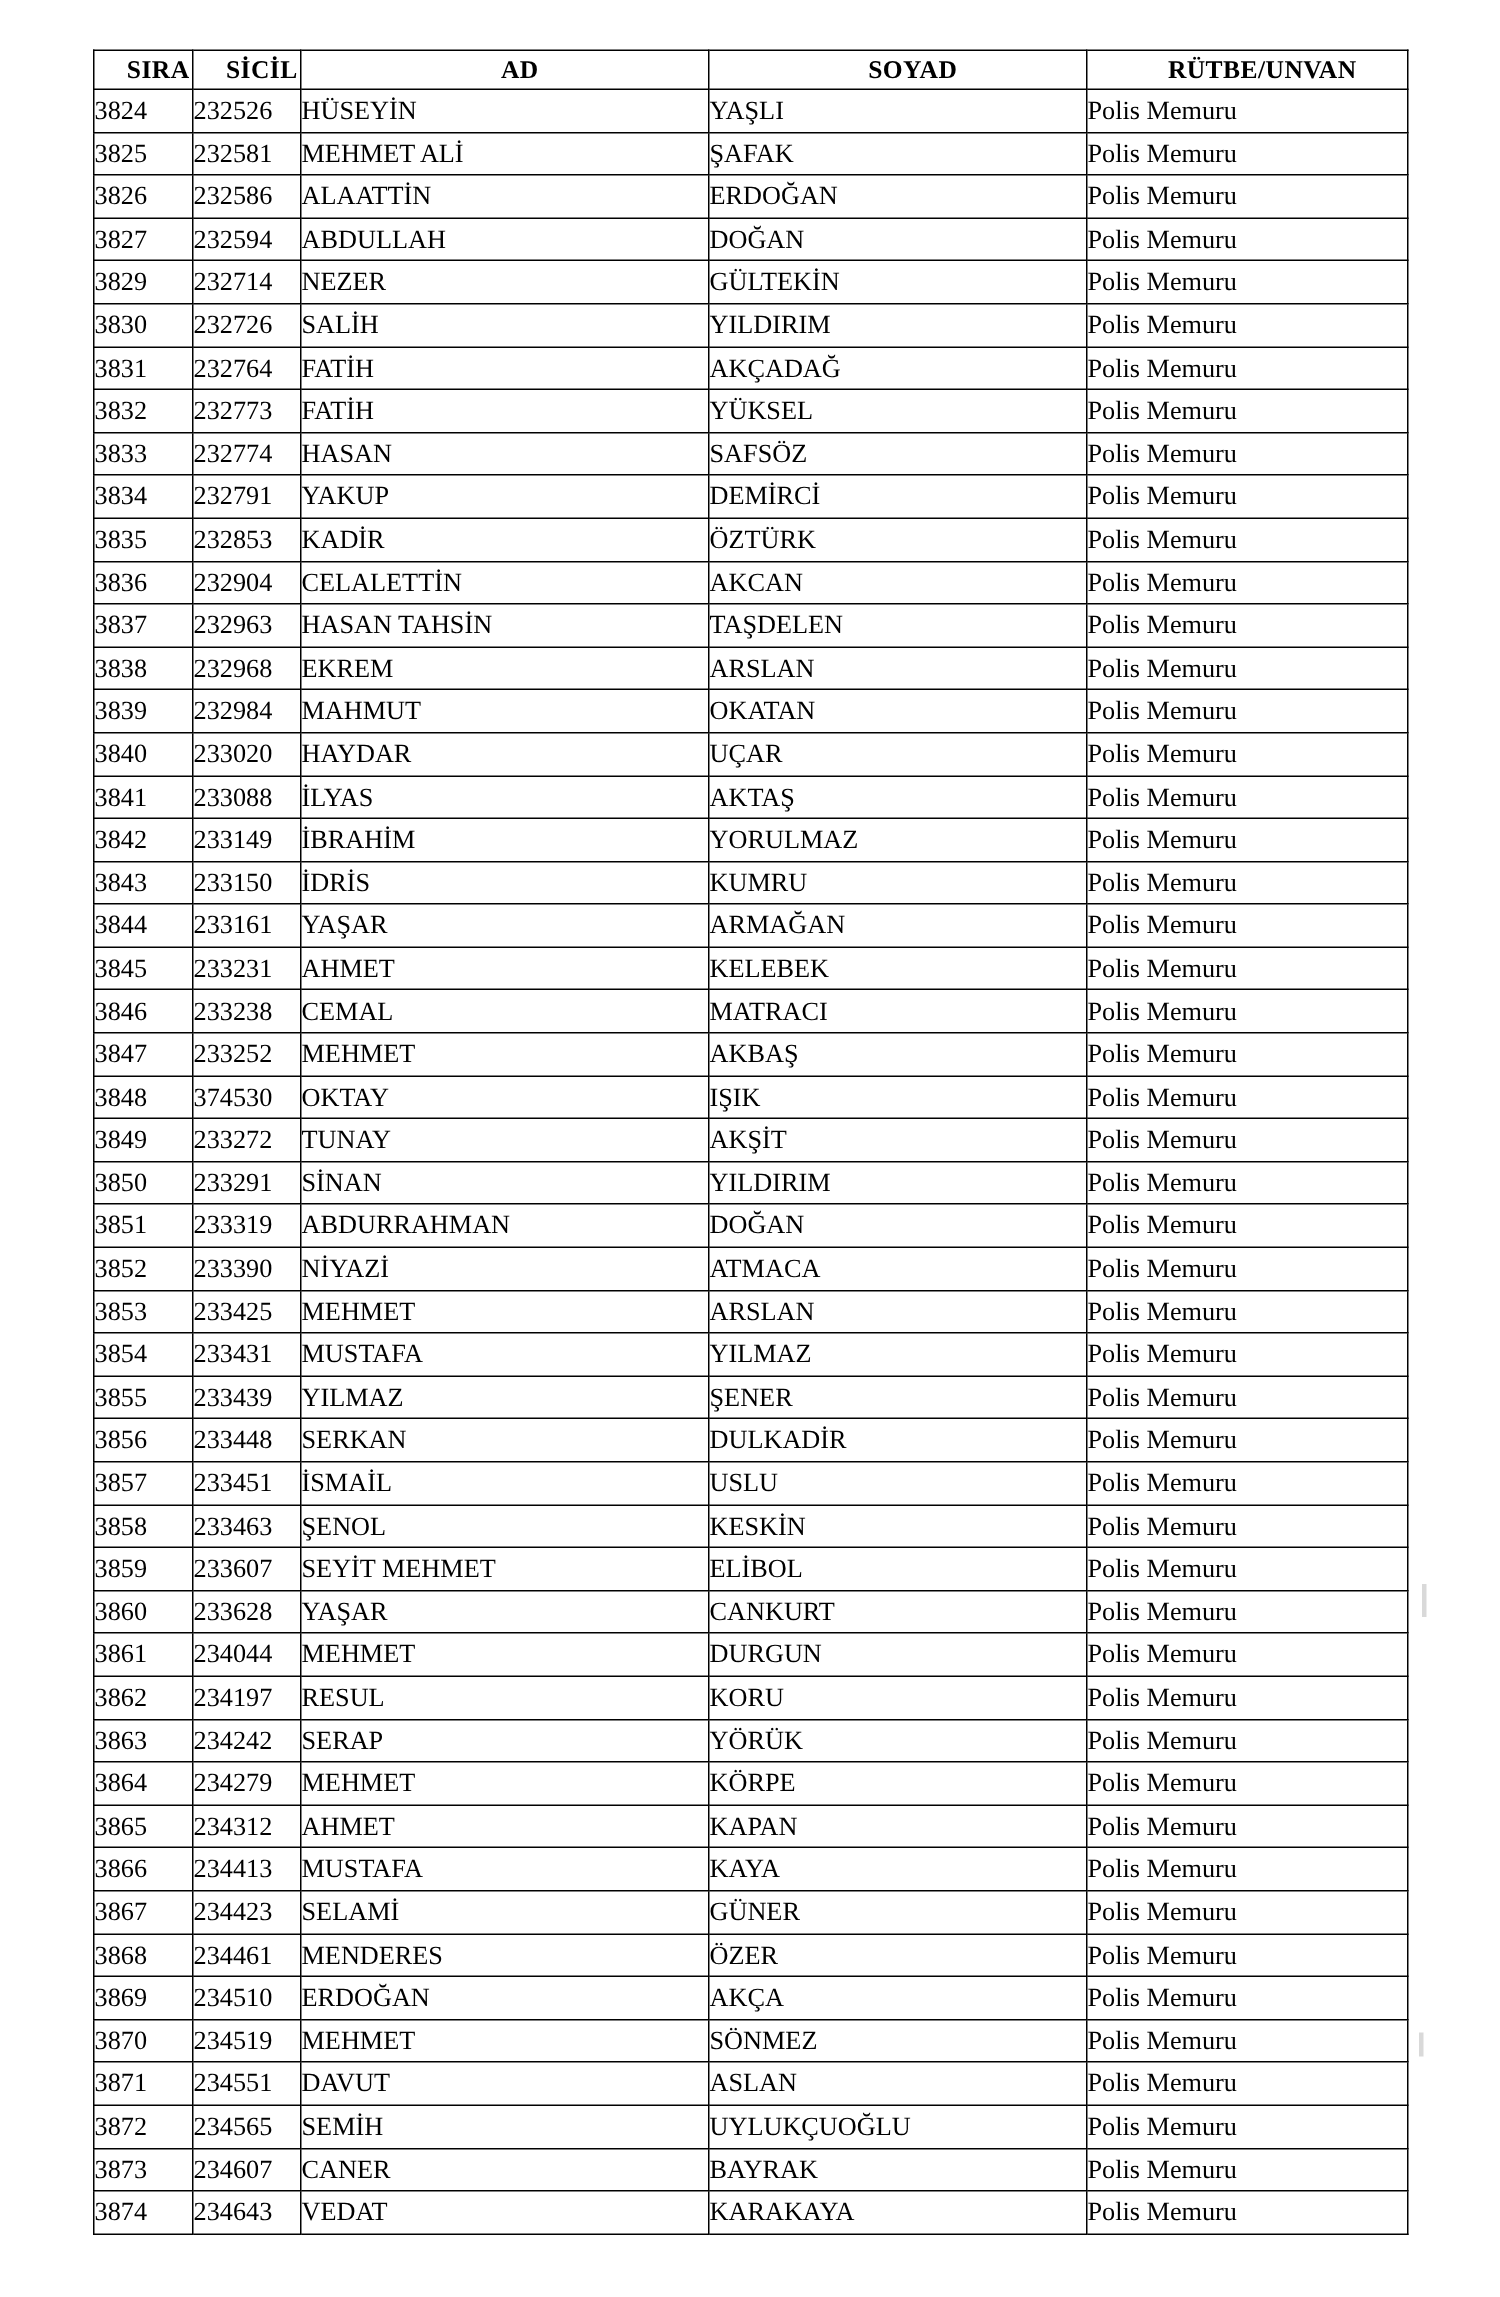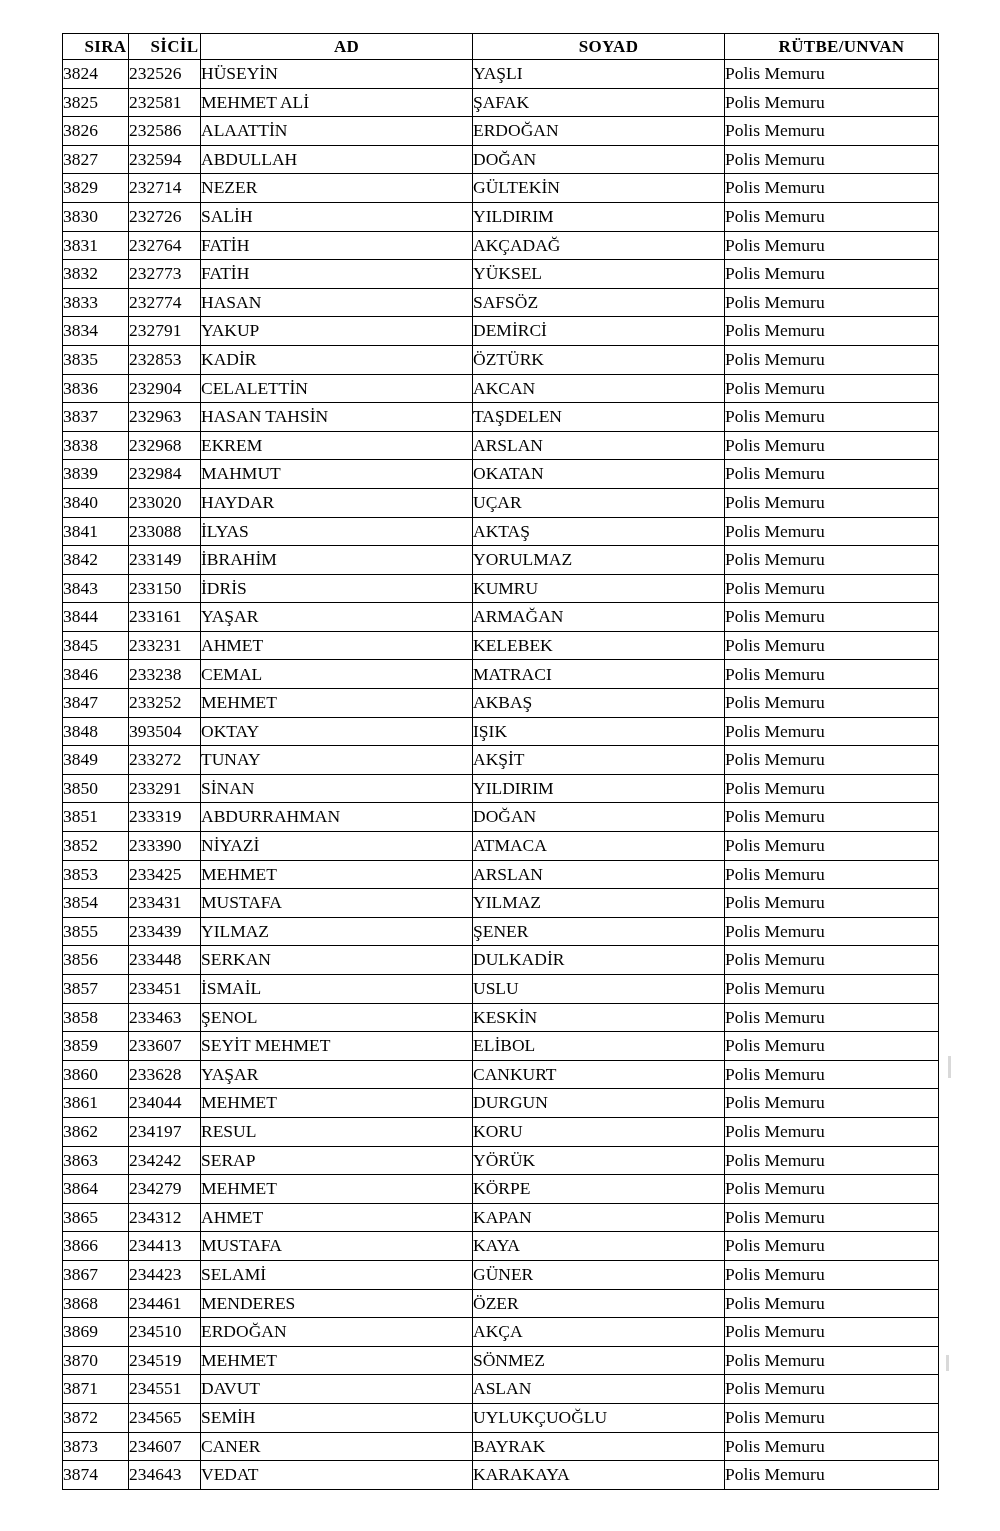--- a/index.html
+++ b/index.html
@@ -258,21 +258,21 @@
         </tr>
         <tr>
           <td class="sira">3847</td>
           <td class="sicil">233252</td>
           <td class="ad">MEHMET</td>
           <td class="soyad">AKBAŞ</td>
           <td class="rutbe">Polis Memuru</td>
         </tr>
         <tr>
           <td class="sira">3848</td>
-          <td class="sicil">393504</td>
+          <td class="sicil">374530</td>
           <td class="ad">OKTAY</td>
           <td class="soyad">IŞIK</td>
           <td class="rutbe">Polis Memuru</td>
         </tr>
         <tr>
           <td class="sira">3849</td>
           <td class="sicil">233272</td>
           <td class="ad">TUNAY</td>
           <td class="soyad">AKŞİT</td>
           <td class="rutbe">Polis Memuru</td>

